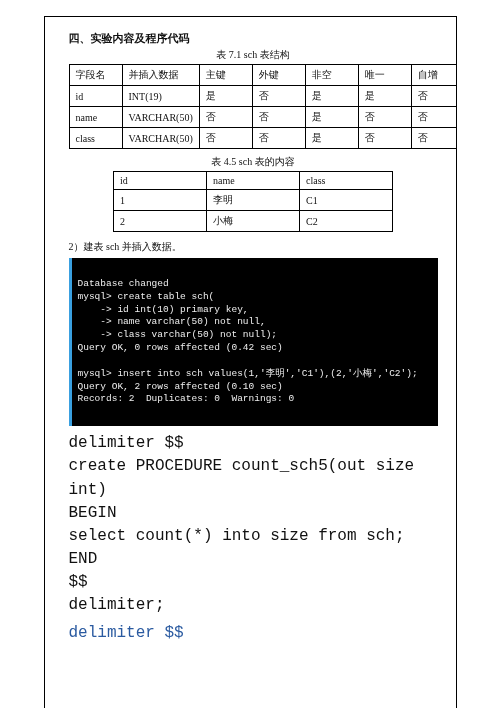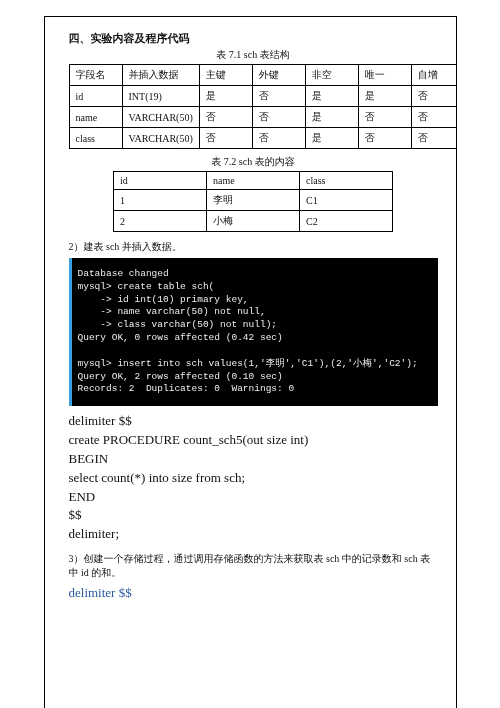--- a/index.html
+++ b/index.html
@@ -33,30 +33,30 @@
   }
   table.t1 td, table.t1 th { min-width: 40px; }
   table.t2 td, table.t2 th { min-width: 80px; }
   .para { margin: 8px 0 4px 0; font-size: 10px; }
   .terminal {
     background: #000;
     color: #eee;
     font-family: "Courier New", monospace;
     font-size: 9.5px;
     line-height: 1.35;
-    padding: 10px 6px;
+    padding: 20px 6px;
     white-space: pre;
     border-left: 3px solid #3aa0e0;
     margin: 0 0 6px 0;
     overflow: hidden;
   }
   .terminal.noborder { border-left: none; }
   .code {
-    font-family: Liberation Serif, serif;
-    font-size: 13px;
+    font-family: Liberation Mono, monospace;
+    font-size: 16px;
     line-height: 1.45;
     white-space: pre-line;
     margin: 2px 0 4px 0;
   }
   .result-box {
      display:inline-block;
      font-family:"Courier New",monospace;
      font-size:9.5px;
      color:#eee;
   }
@@ -103,21 +103,21 @@
           <td>VARCHAR(50)</td>
       <td>否</td>
           <td>否</td>
       <td>是</td>
           <td>否</td>
       <td>否</td>
     </tr>
   </tbody>
     </table>
 
-  <div class="cap" style="margin-top:6px;">表 7.2   sch  表的内容</div>
+  <div class="cap" style="margin-top:6px;">表 4.5   sch  表的内容</div>
   <table class="grid t2">
     <tbody>
         <tr>
       <td>id</td>
           <td>name</td>
           <td>class</td>
     </tr>
     <tr>
       <td>1</td>
           <td>李明</td>
@@ -145,16 +145,15 @@
 
   <div class="code">delimiter $$
 create PROCEDURE count_sch5(out size int)
 BEGIN
 select count(*) into size from sch;
 END
 $$
 delimiter;</div>
 
 
-  <div class="para">3）创建一个存储过程，通过调用存储函数的方法来获取表 sch 中的记录数和 sch 表中 id 的和。</div>
   <div class="code" style="color:#2a5aa0;">delimiter $$</div>
 
 </div>
 
 </body></html>

